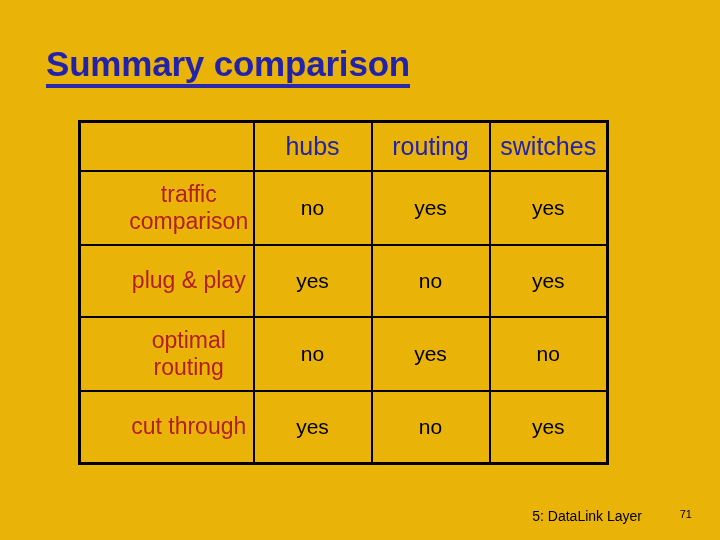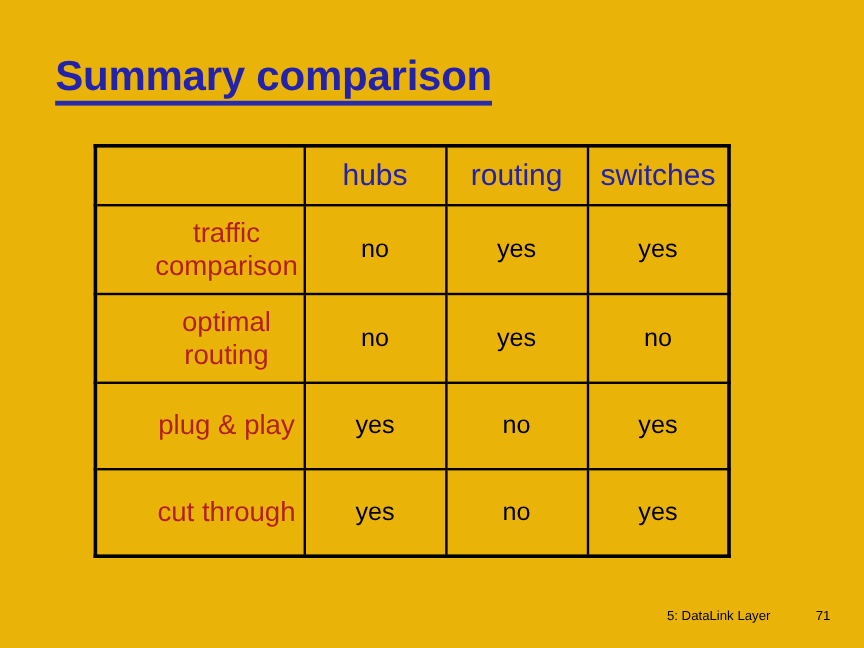--- a/index.html
+++ b/index.html
@@ -92,21 +92,21 @@
     position: absolute;
     left: 0;
     top: 508px;
     width: 720px;
     height: 18px;
   }
   .footer-label {
     position: absolute;
     right: 78px;
     top: 0;
-    font-size: 11px;
+    font-size: 14px;
     color: #000000;
     white-space: nowrap;
   }
   .footer-page {
     position: absolute;
     right: 28px;
     top: 0;
     font-size: 11px;
     color: #000000;
     white-space: nowrap;
@@ -153,48 +153,48 @@
             <span class="cell-val">no</span>
           </td>
           <td>
             <span class="cell-val">yes</span>
           </td>
           <td>
             <span class="cell-val">yes</span>
           </td>
         </tr>
 
+        <tr class="body-row">
+          <td>
+            <div class="row-label">plug &amp; play</div>
+          </td>
+          <td>
+            <span class="cell-val">yes</span>
+          </td>
+          <td>
+            <span class="cell-val">no</span>
+          </td>
+          <td>
+            <span class="cell-val">yes</span>
+          </td>
+        </tr>
+
         <tr class="body-row tall">
           <td>
             <div class="row-label">optimal</div>
             <div class="row-label">routing</div>
           </td>
           <td>
             <span class="cell-val">no</span>
           </td>
           <td>
             <span class="cell-val">yes</span>
           </td>
           <td>
             <span class="cell-val">no</span>
-          </td>
-        </tr>
-
-        <tr class="body-row">
-          <td>
-            <div class="row-label">plug &amp; play</div>
-          </td>
-          <td>
-            <span class="cell-val">yes</span>
-          </td>
-          <td>
-            <span class="cell-val">no</span>
-          </td>
-          <td>
-            <span class="cell-val">yes</span>
           </td>
         </tr>
 
         <tr class="body-row">
           <td>
             <div class="row-label">cut through</div>
           </td>
           <td>
             <span class="cell-val">yes</span>
           </td>

